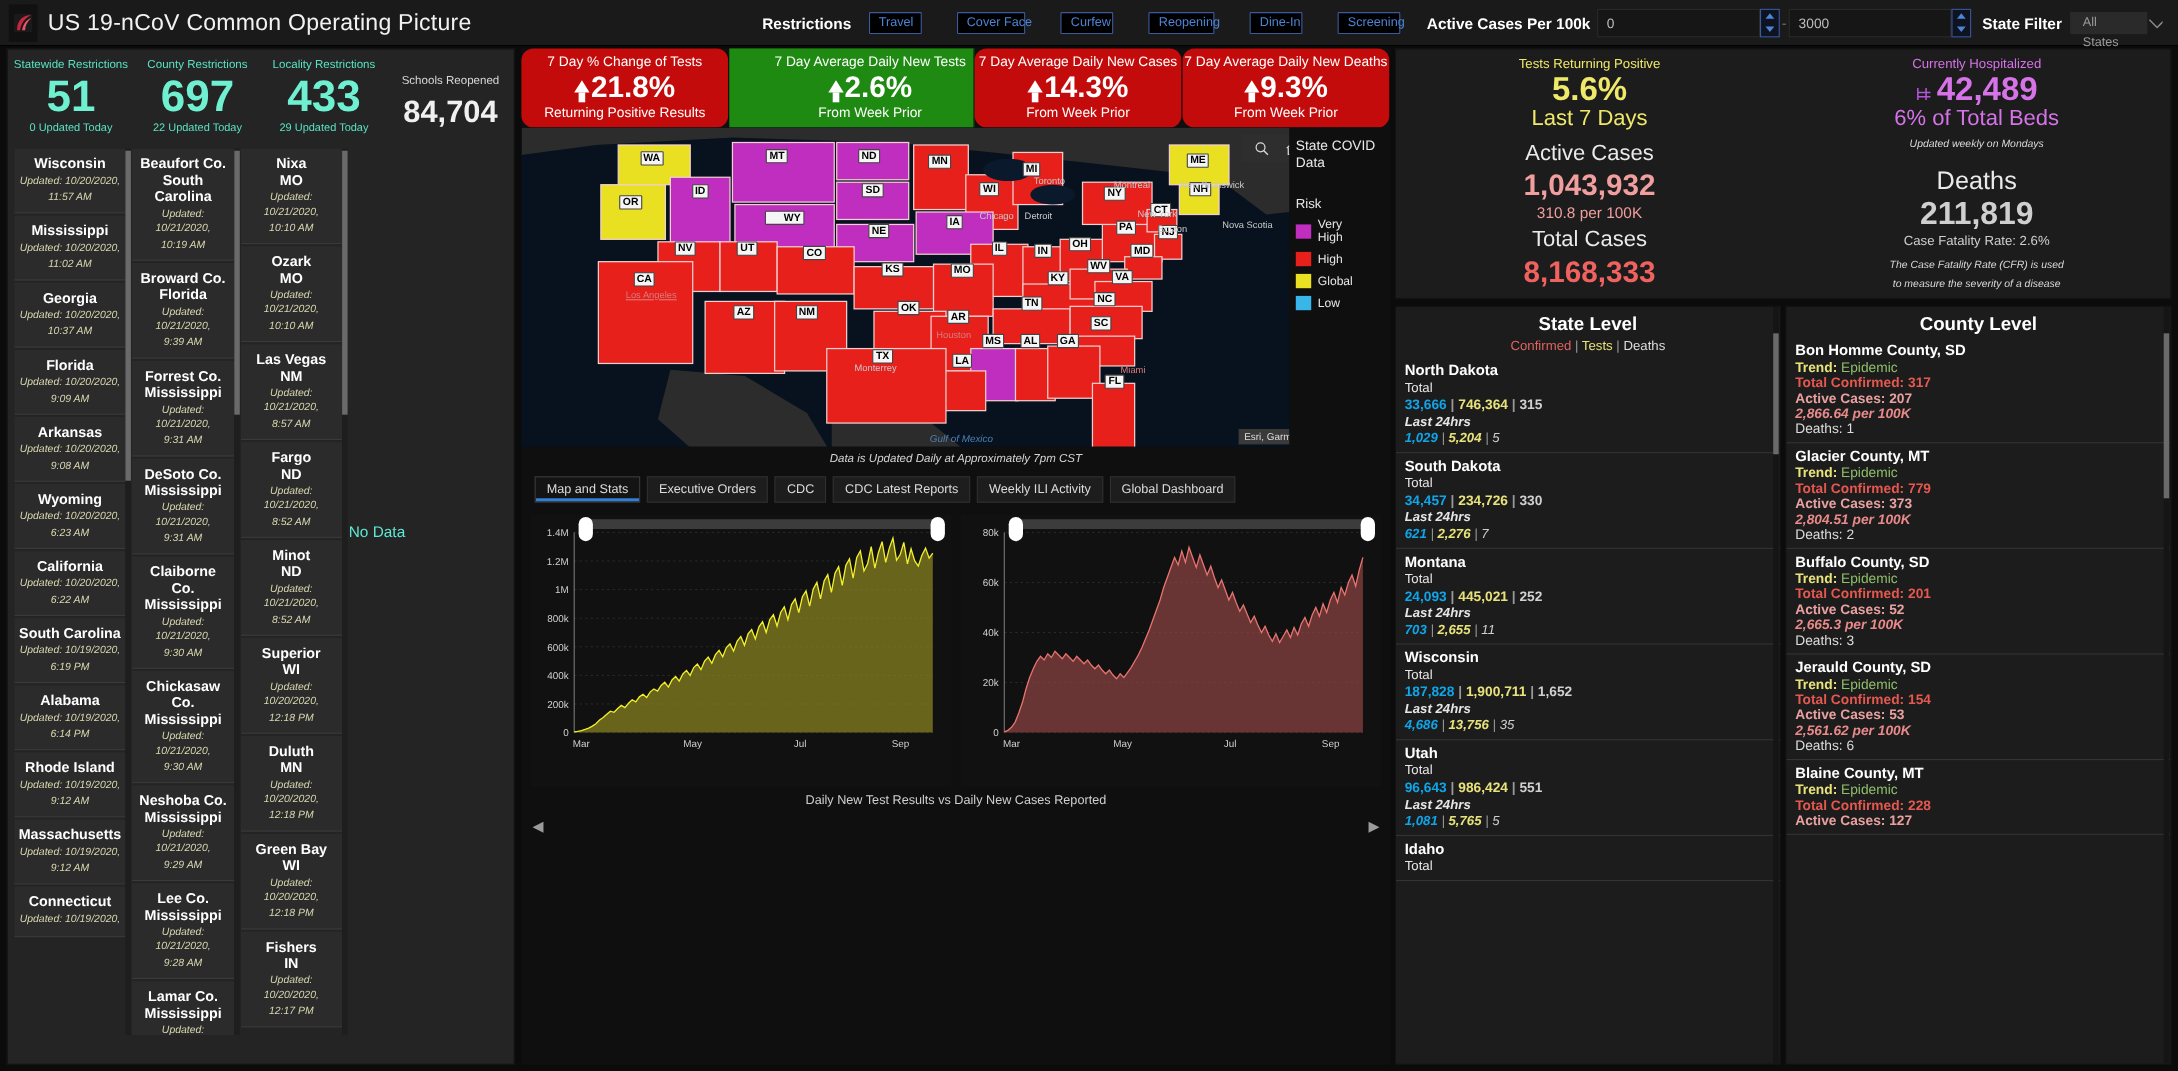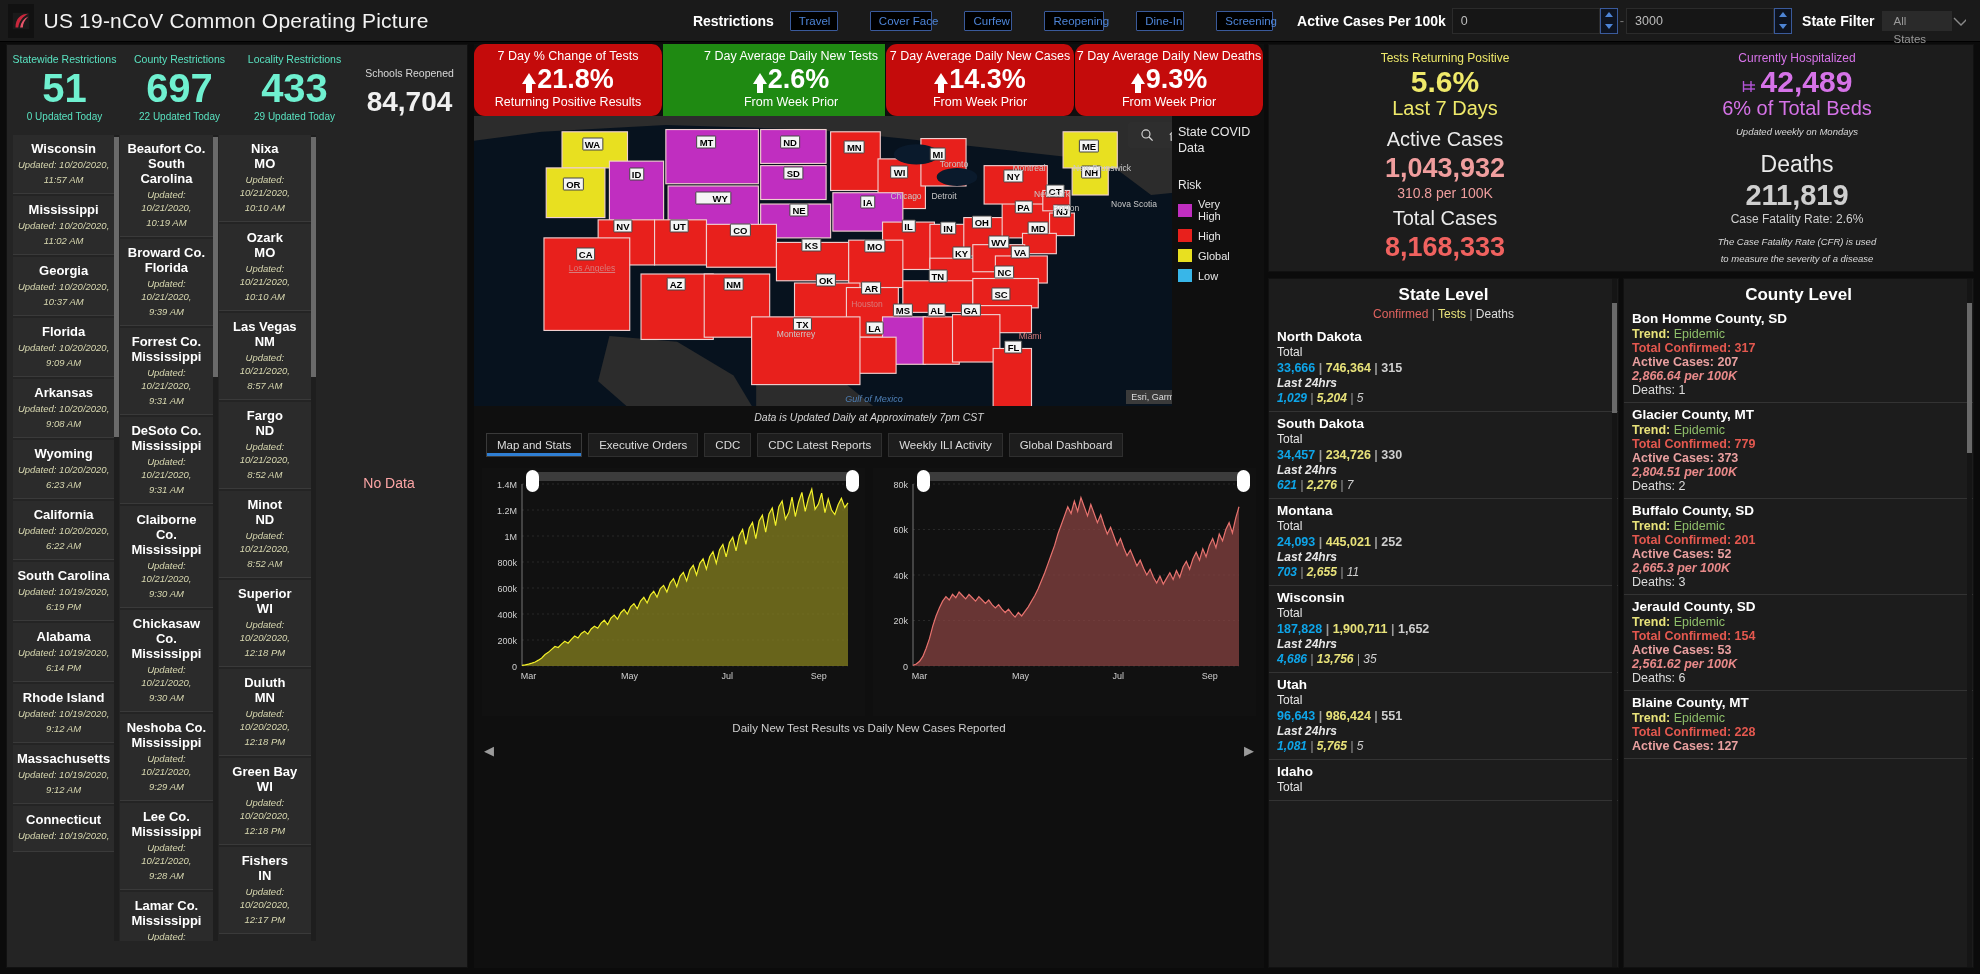--- a/index.html
+++ b/index.html
@@ -66,21 +66,21 @@
   .card {
     background: #2b2b2b; border-bottom: 1px solid #3a3a3a;
     padding: 6px 4px 7px 4px; text-align: center; margin-bottom: 2px;
   }
   .card .nm { color: #fff; font-size: 13px; font-weight: bold; line-height: 15px; }
   .card .up { color: #d8d8b0; font-size: 9.5px; font-style: italic; line-height: 13px; margin-top: 2px;}
   .col-sb {
     position:absolute; right:-5px; top:0; width:5px; height:806px; background:#1e1e1e;
   }
   .col-sb i { display:block; width:5px; background:#6a6a6a; }
-  .nodata { color:#fca5a5; font-size:14px; text-align:center; padding-top:340px; width:144px;}
+  .nodata { color:#5eead4; font-size:14px; padding-top:340px; width:144px;}
 
   
   .center { position: absolute; left: 474px; top: 44px; width: 790px; height: 924px; background:#0f0f0f;}
   .banners { display:flex; height:72px; }
   .banner { flex:1; text-align:center; padding-top:4px; border-right:1px solid #0b0b0b;}
   .banner.red { background:#c40b0b; }
   .banner.green { background:#1f8a12;padding-left:34px; }
   .banner .t { color:#fff; font-size:12.5px; line-height:16px;}
   .banner .v { color:#fff; font-size:27px; font-weight:bold; line-height:30px; display:flex; align-items:center; justify-content:center; }
   .arrow-up { width:0;height:0;border-left:7px solid transparent;border-right:7px solid transparent;

